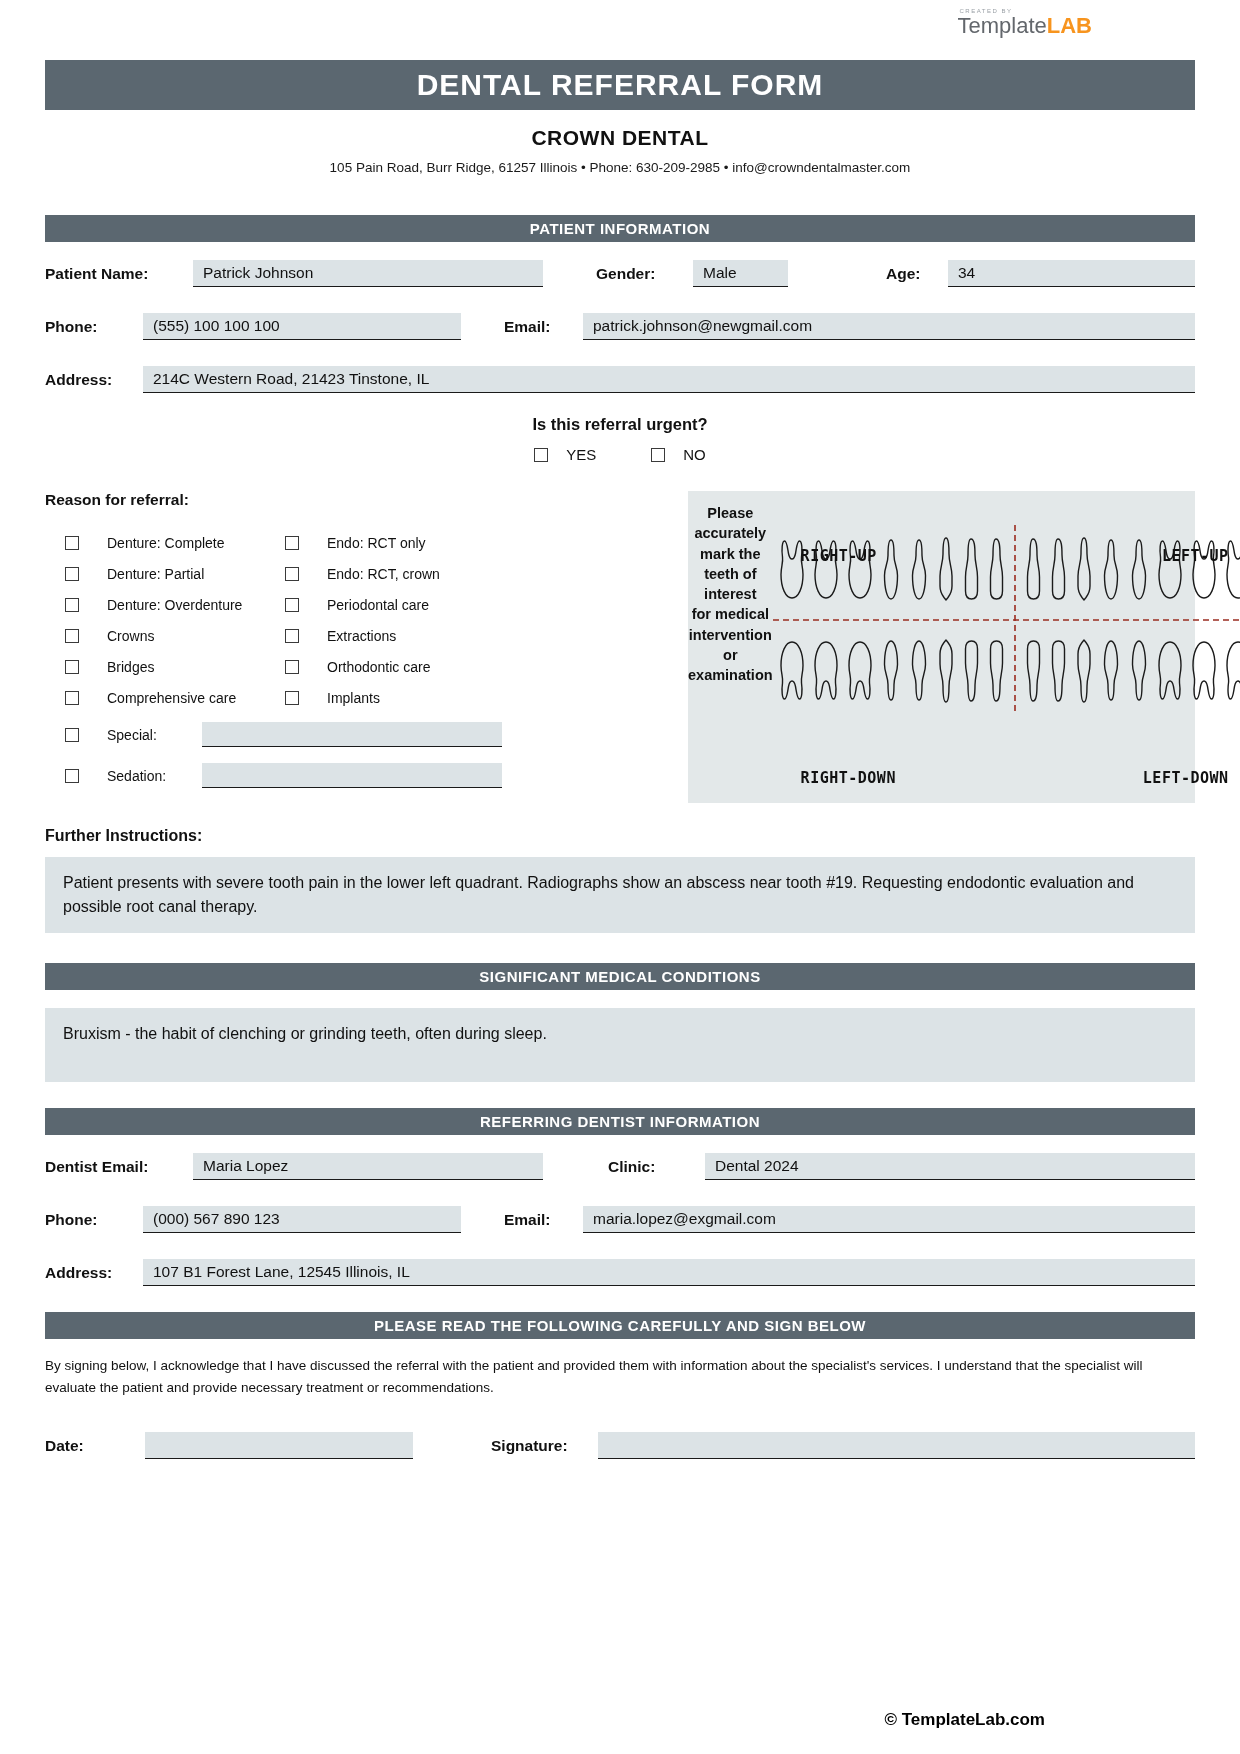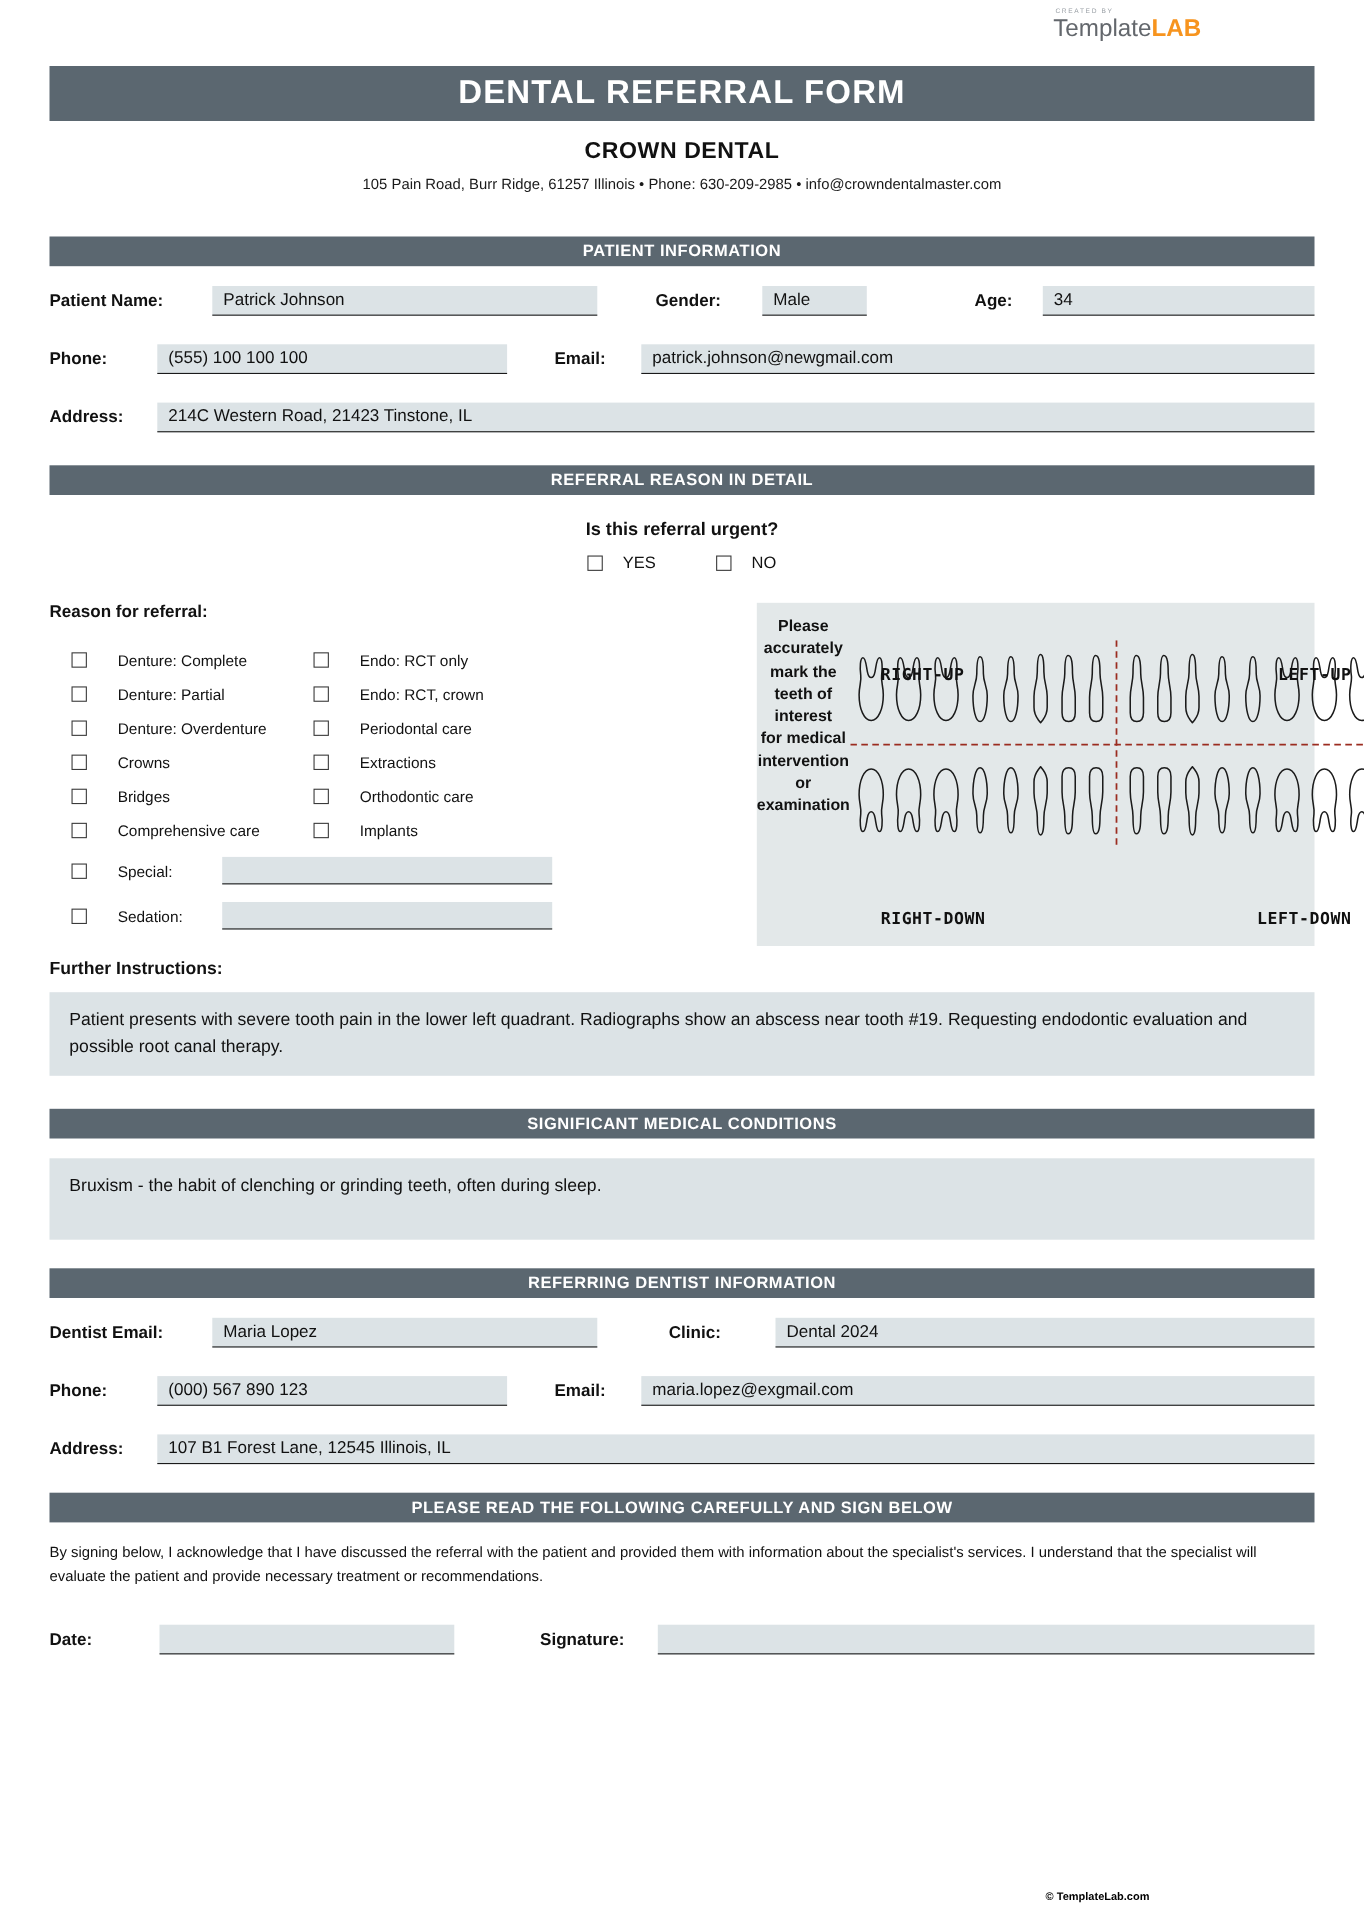--- a/index.html
+++ b/index.html
@@ -57,32 +57,32 @@
     display:flex; padding-top:12px; }
   .teeth-instruction { text-align:center; font-size:14.5px; font-weight:bold; line-height:1.4; }
   .teeth-area { flex:1; position:relative; text-align:center; }
   .teeth-area svg { margin-top:22px; }
   .teeth { stroke:#1b1b1b; fill:none; stroke-width:1.4; stroke-linejoin:round; }
   .dash { stroke:var(--dash-red,#9b2c20); stroke-width:1.6; stroke-dasharray:6 4; fill:none; }
   .corner { position:absolute; font-family:"DejaVu Sans Mono", monospace; font-weight:bold; font-size:15px; letter-spacing:0.5px; }
   .corner.ru { left:28px; top:44px; } .corner.lu { right:28px; top:44px; }
   .corner.rd { left:28px; bottom:16px; } .corner.ld { right:28px; bottom:16px; }
 
-  .further-label { margin-top:12px; font-size:16px; font-weight:bold; }
+  .further-label { margin-top:24px; font-size:16px; font-weight:bold; }
   .gray-box { margin-top:12px; background:var(--input-bg,#dce3e6); min-height:76px;
     padding:14px 18px; font-size:16px; line-height:1.5; }
   .gray-box.med { margin-top:18px; min-height:74px; }
 
   .ack { margin-top:16px; font-size:13.5px; line-height:1.6; color:#111; }
   .sign-row { margin-top:34px; display:flex; align-items:center; }
   .w100 { width:100px; } .in268 { width:268px; }
   .sig-label { margin-left:78px; width:92px; }
   .sig-input { margin-left:15px; flex:1; }
 
-  .footer { position:absolute; right:195px; bottom:24px; font-size:10px; font-weight:bold; color:#000; text-decoration:none;margin-top:12px; }
+  .footer { position:absolute; right:195px; bottom:24px; font-size:17px; font-weight:bold; color:#000; text-decoration:none;margin-top:12px; }
 </style>
 </head>
 <body>
 
 <div class="page">
 
   <div class="logo">
     <div class="logo-created">CREATED BY</div>
     <div class="logo-row"><span class="logo-gray">Template</span><span class="logo-orange">LAB</span></div>
   </div>
@@ -124,21 +124,20 @@
         </div>
     </div>
 
     <div class="frow">
       <span class="flabel w98">Address:</span>
       <div class="finput grow">
           <span>214C Western Road, 21423 Tinstone, IL</span>
         </div>
     </div>
 
-    <div class="section-bar mt30">REFERRAL REASON IN DETAIL</div>
 
     <div class="urgent-q">Is this referral urgent?</div>
     <div class="yesno">
       <label class="opt">
         <span class="cb"></span>
         <span>YES</span>
       </label>
       <label class="opt">
         <span class="cb"></span>
         <span>NO</span>

